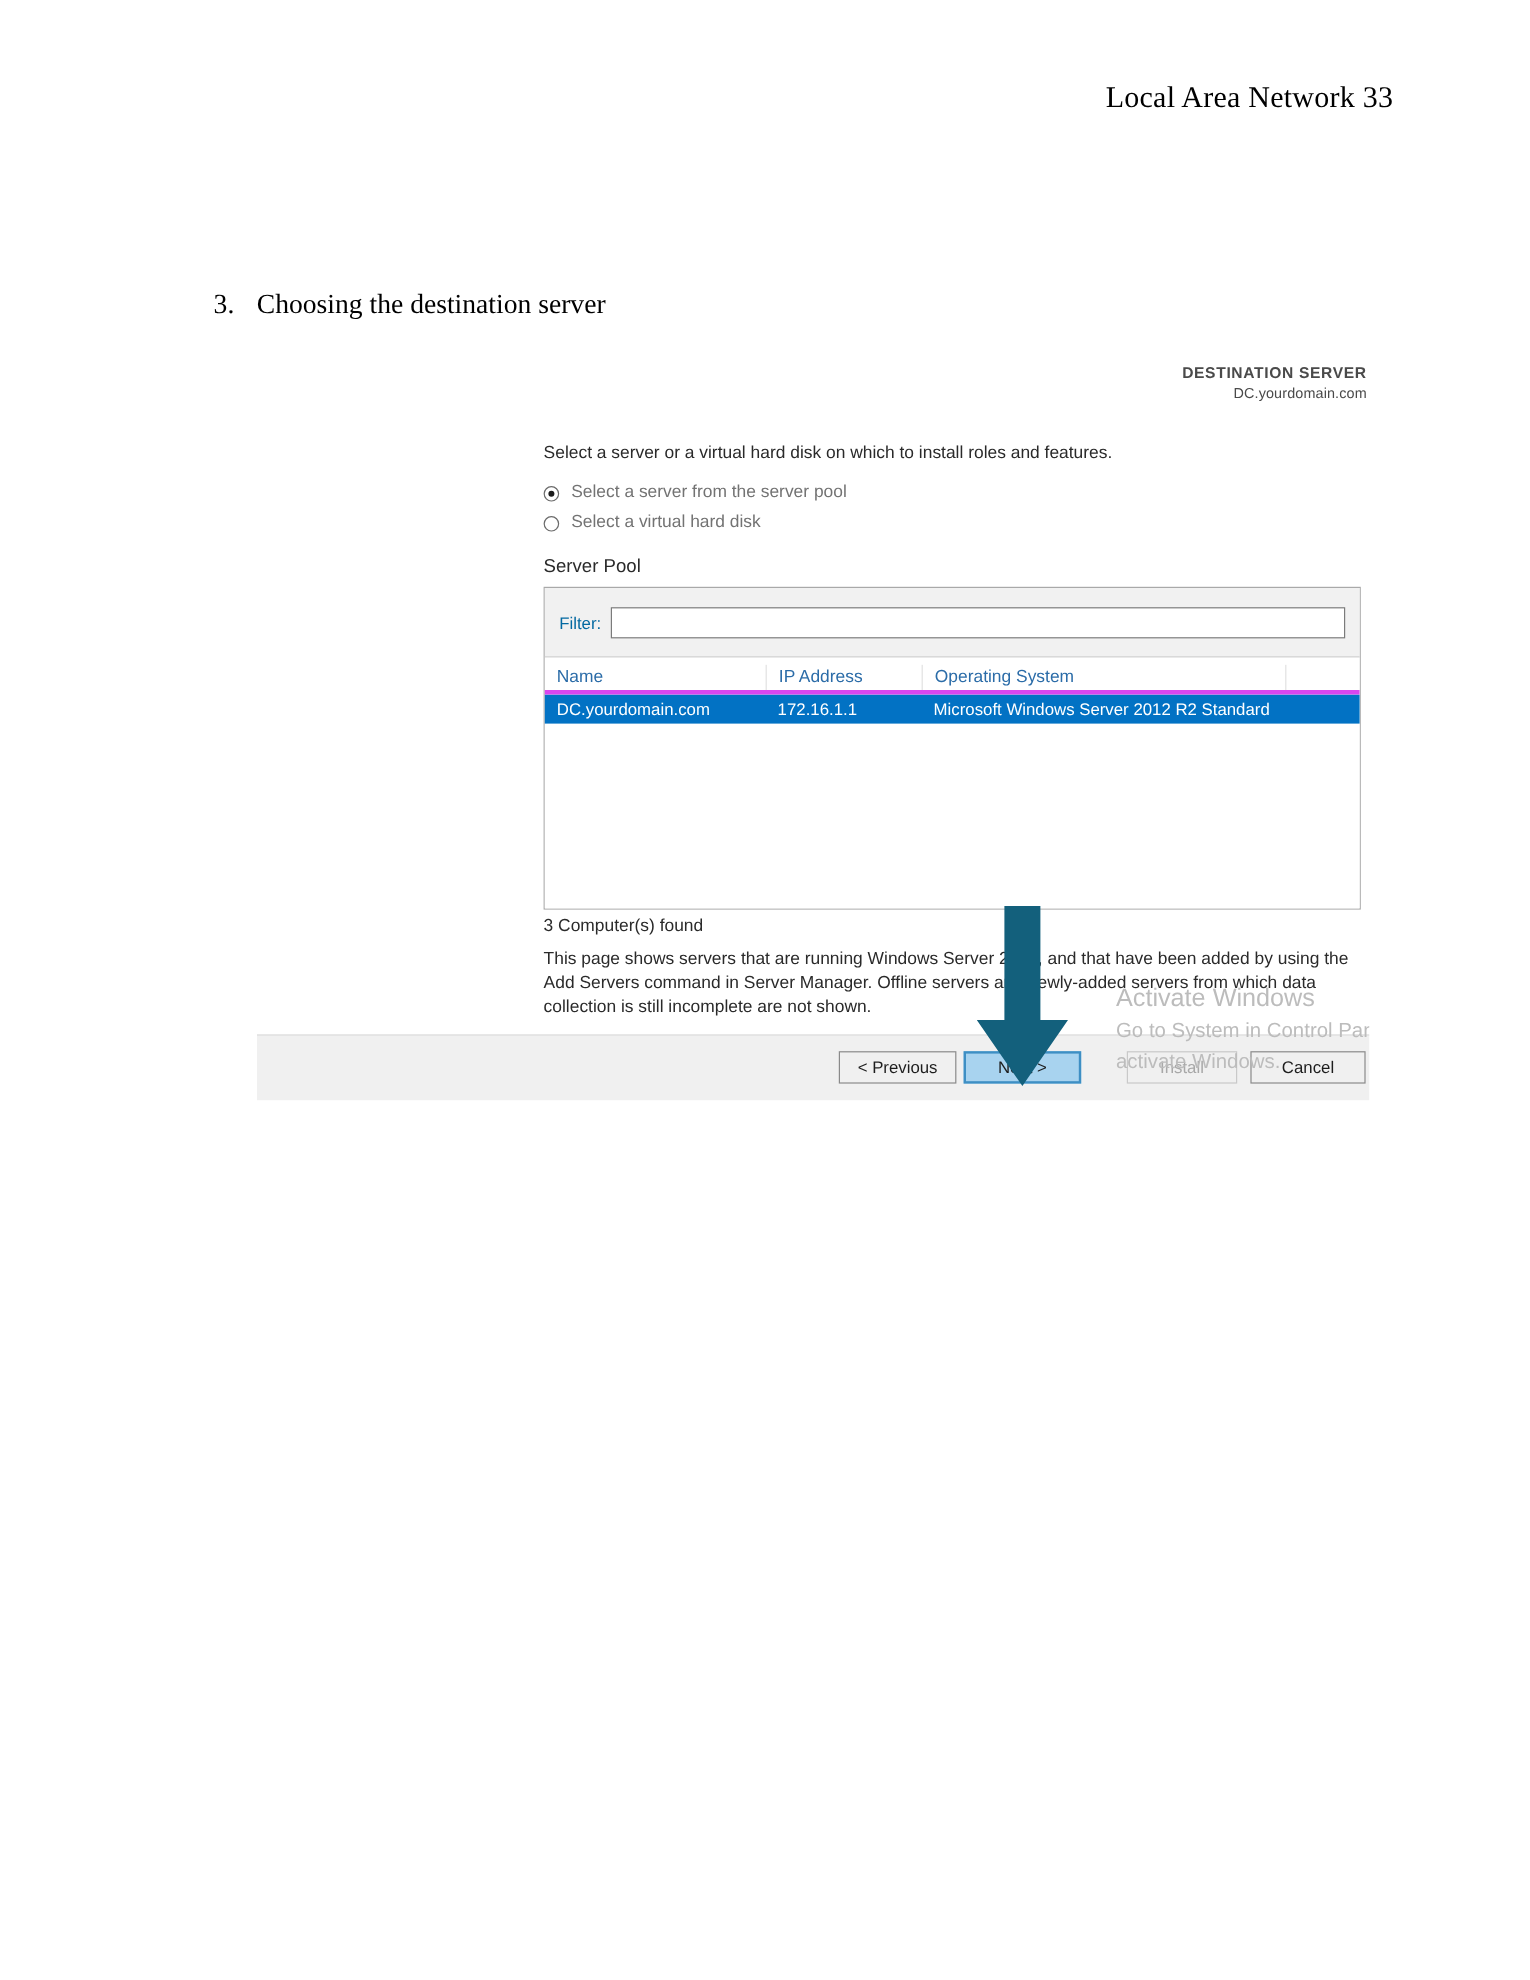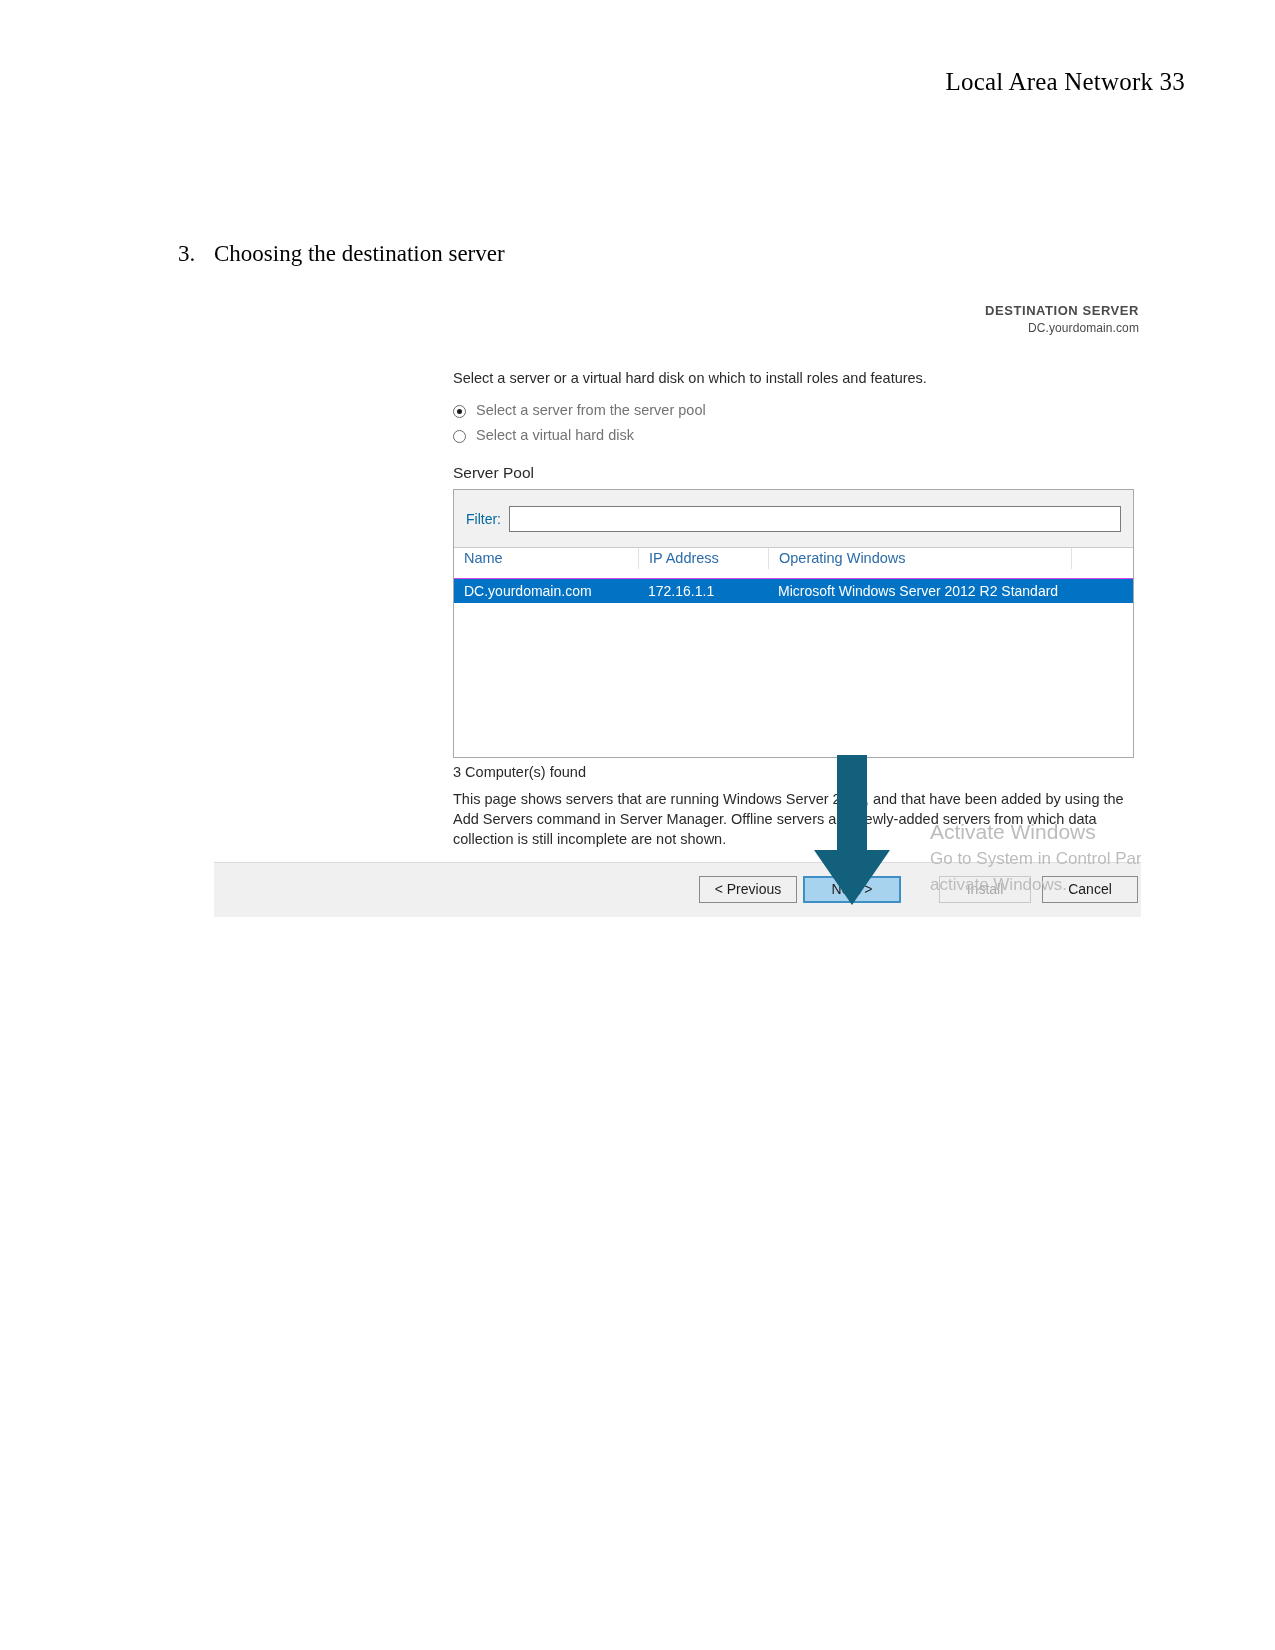--- a/index.html
+++ b/index.html
@@ -11,21 +11,21 @@
   }
   body { position: relative; overflow: hidden; }
 
   
   .doc-header {
     position: absolute;
     top: 68px;
     right: 0;
     width: 1275px;
     text-align: right;
-    padding-right: 90px;
+    padding-right: 114px;
     font-family: "Liberation Serif", serif;
     font-size: 25px;
     color: #000000;
     letter-spacing: 0.2px;
   }
 
   
   .step-line {
     position: absolute;
     top: 241px;
@@ -187,22 +187,22 @@
     border: 1px solid #7b7b7b;
     background: #ffffff;
     font-family: "Liberation Sans", sans-serif;
     font-size: 13px;
     padding: 0 5px;
     color: #222;
   }
   .grid-head {
     display: flex;
     height: 31px;
-    align-items: flex-start;
-    border-bottom: 1px solid #d946ef;
+    align-items: flex-end;
+    border-bottom: 4px solid #d946ef;
     background: #ffffff;
   }
   .grid-head .col {
     font-size: 14.5px;
     color: #2b6ca8;
     padding-left: 10px;
     border-left: 1px solid #e2e2e2;
     height: 21px;
     line-height: 21px;
   }
@@ -326,21 +326,21 @@
 
     <div class="pool-box">
       <div class="filter-bar">
         <span class="filter-label">Filter:</span>
         <input class="filter-input" type="text" value="" style="">
       </div>
 
       <div class="grid-head">
         <div class="col col-name">Name</div>
         <div class="col col-ip">IP Address</div>
-        <div class="col col-os">Operating Windows</div>
+        <div class="col col-os">Operating System</div>
         <div class="col col-pad"></div>
       </div>
 
       <div class="grid-body">
         <div class="grid-row">
           <div class="cell col-name">DC.yourdomain.com</div>
           <div class="cell col-ip">172.16.1.1</div>
           <div class="cell col-os">Microsoft Windows Server 2012 R2 Standard</div>
         </div>
       </div>

